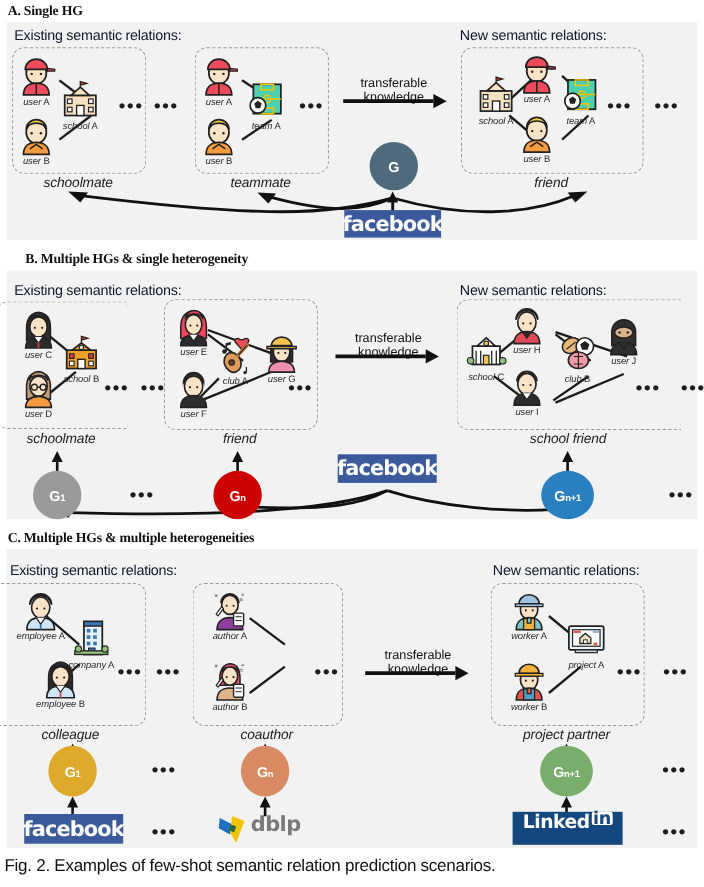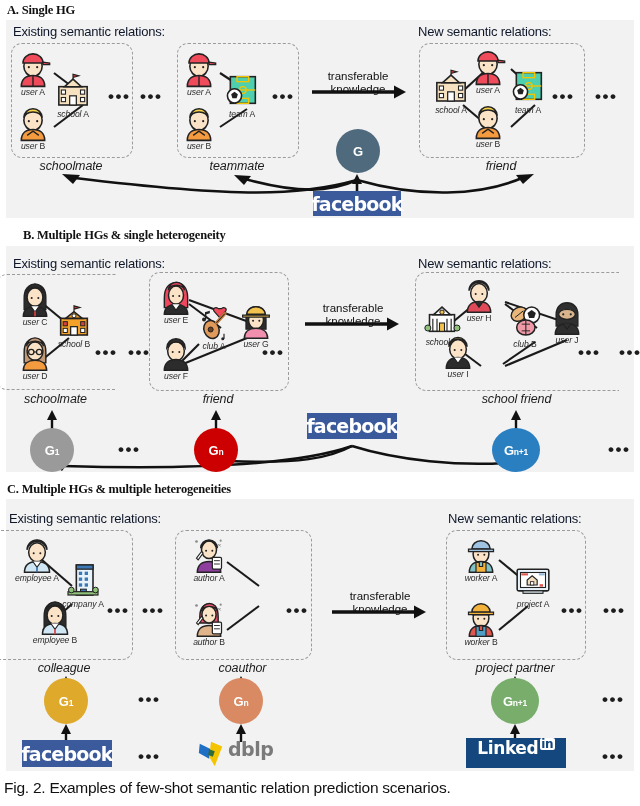--- a/index.html
+++ b/index.html
@@ -64,21 +64,21 @@
   .fb{
     position:absolute;background:#3b5a9b;display:flex;align-items:center;justify-content:center;
     color:#fff;font-weight:bold;font-family:"DejaVu Sans",sans-serif;letter-spacing:-0.8px;
   }
   .li{
     position:absolute;background:#14477d;display:flex;align-items:flex-start;justify-content:center;
     color:#fff;font-weight:bold;font-family:"DejaVu Sans",sans-serif;letter-spacing:-0.4px;
   }
   .li .inbox{
     background:#fff;color:#14477d;border-radius:2px;margin-left:1.5px;
-    padding:0 1.5px;font-size:12px;line-height:12px;display:inline-block;
+    padding:0 1.5px;font-size:16px;line-height:12px;display:inline-block;
   }
   .dblp{position:absolute;display:flex;align-items:flex-start;}
   .dblp .word{
     font-family:"DejaVu Sans",sans-serif;font-weight:bold;font-size:19px;color:#7a7a7a;
     letter-spacing:-0.5px;margin-left:2px;
   }
 
   
   .caption{
     position:absolute;left:4px;top:779px;font-size:15.5px;color:#111;letter-spacing:-0.25px;
@@ -434,32 +434,32 @@
     <line x1="12" y1="21" x2="22" y2="13" stroke="#222" stroke-width="1.2"></line>
     <circle cx="32" cy="18" r="9.5" fill="#fff" stroke="#222" stroke-width="1.8"></circle>
     <path d="M32 12 l5 3.5 l-2 6 h-6 l-2-6 z" fill="#222"></path>
     <ellipse cx="25" cy="33" rx="11" ry="9" fill="#f09aa8" stroke="#222" stroke-width="1.8"></ellipse>
     <line x1="25" y1="25" x2="25" y2="42" stroke="#222" stroke-width="1.3"></line>
     <line x1="20" y1="29" x2="30" y2="29" stroke="#222" stroke-width="1.1"></line>
     <line x1="20" y1="37" x2="30" y2="37" stroke="#222" stroke-width="1.1"></line>
   </svg>
   <div class="lbl"><i>club</i> B</div>
 </div>
-<div class="node" style="left:536px;top:296px;">
+<div class="node" style="left:536px;top:284px;">
   <svg class="ico" viewBox="0 0 48 48">
     <path d="M11 22 c0-9 6-14 13-14 c7 0 13 5 13 14 l0 14 l-26 0 z" fill="#2f2f2f" stroke="#222" stroke-width="1.7"></path>
     <path d="M14 22 a10 6 0 0 1 20 0 a10 6 0 0 1-20 0 z" fill="#d8b48c" stroke="#222" stroke-width="1.6"></path>
     <path d="M10 46 c0-9 6-13 14-13 c8 0 14 4 14 13 z" fill="#2f2f2f" stroke="#222" stroke-width="1.8"></path>
     <path d="M19 33 l5 7 l5-7" fill="#2f2f2f" stroke="#222" stroke-width="1.4"></path>
     <circle cx="19.5" cy="22" r="1.3" fill="#222"></circle>
         <circle cx="28.5" cy="22" r="1.3" fill="#222"></circle>
   </svg>
   <div class="lbl"><i>user</i> J</div>
 </div>
-<div class="node" style="left:427px;top:330px;">
+<div class="node" style="left:448px;top:330px;">
   <svg class="ico" viewBox="0 0 48 48">
     <ellipse cx="24" cy="23" rx="10" ry="11.5" fill="#fbe3c8" stroke="#222" stroke-width="1.8"></ellipse>
     <path d="M13 20 a11 11 0 0 1 22 0 c-2-6-6-9-11-9 c-5 0-9 3-11 9 z" fill="#f2cf62" stroke="#222" stroke-width="1.7"></path>
     <path d="M10 46 c0-9 6-13 14-13 c8 0 14 4 14 13 z" fill="#2c2c2c" stroke="#222" stroke-width="1.8"></path>
     <path d="M19 33 l5 7 l5-7" fill="#fff" stroke="#222" stroke-width="1.4"></path>
     <circle cx="20" cy="24" r="1.2" fill="#222"></circle>
         <circle cx="28" cy="24" r="1.2" fill="#222"></circle>
   </svg>
   <div class="lbl"><i>user</i> I</div>
 </div>

